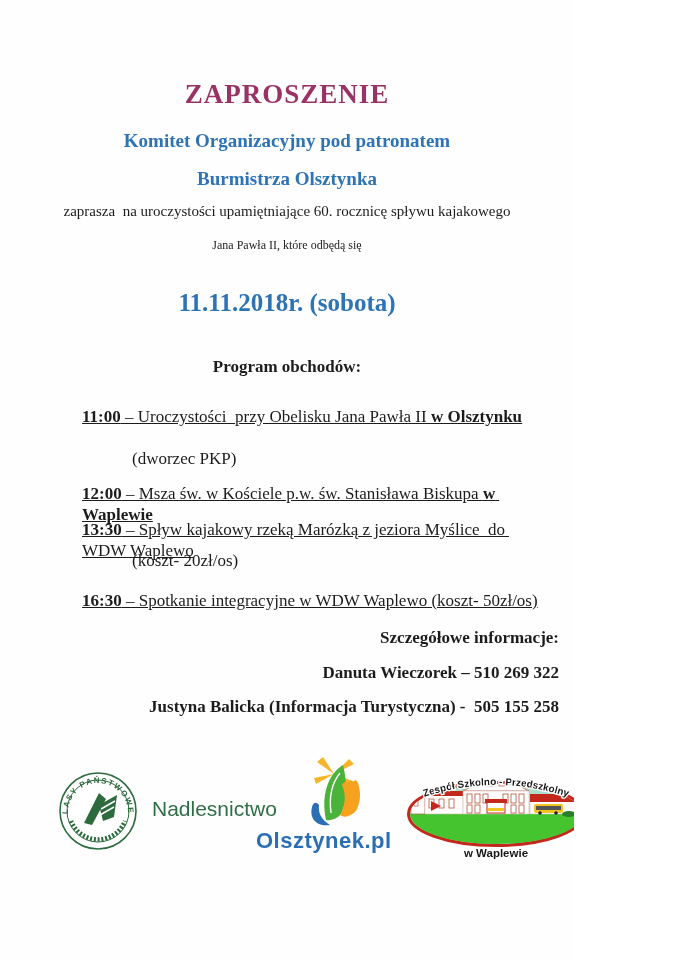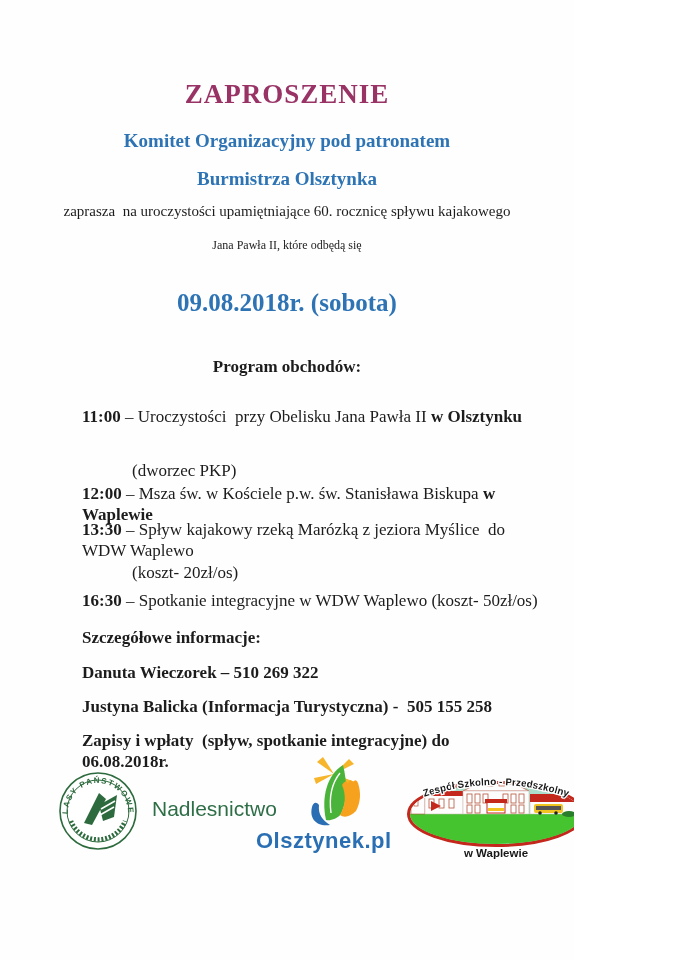--- a/index.html
+++ b/index.html
@@ -16,23 +16,23 @@
   .line{position:absolute; white-space:pre-wrap; font-size:17px; line-height:1.25;}
   .center{left:0; right:0; text-align:center;}
   .b{font-weight:bold;}
   .title{top:78px; font-size:27px; font-weight:bold; color:var(--magenta); letter-spacing:1px;}
   .subtitle1{top:129px; font-size:19px; font-weight:bold; color:var(--blue);}
   .subtitle2{top:167px; font-size:19px; font-weight:bold; color:var(--blue);}
   .intro1{top:202px; font-size:15px;}
   .intro2{top:238px; font-size:12px;}
   .date{top:287px; font-size:25px; font-weight:bold; color:var(--blue);}
   .prog-heading{top:356px; font-size:17px; font-weight:bold;text-align:center;}
-  .prog{left:82px; right:30px;}
-  .note{left:132px; right:30px;margin-top:12px;}
-  .contact{left:82px; right:46px; font-weight:bold;}
+  .prog{left:82px; right:30px;text-decoration:underline;}
+  .note{left:132px; right:30px;}
+  .contact{left:82px; right:15px; font-weight:bold;text-align:right;}
   .logo-name{
     position:absolute; left:152px; top:795px; font-family:"Liberation Sans", sans-serif;
     font-size:21px; color:var(--logo-text-green); line-height:27px;
   }
   .olsztynek-text{
     position:absolute; left:256px; top:828px; width:150px; text-align:left;
     font-family:"Liberation Sans", sans-serif; font-weight:bold; font-size:22px;
     color:var(--olsztynek-blue); letter-spacing:0.5px;
   }
   svg{position:absolute; display:block;}
@@ -41,38 +41,37 @@
 </head>
 <body>
 
 <div class="page">
 
   <div class="line center title">ZAPROSZENIE</div>
   <div class="line center subtitle1">Komitet Organizacyjny pod patronatem</div>
   <div class="line center subtitle2">Burmistrza Olsztynka</div>
   <div class="line center intro1">zaprasza  na uroczystości upamiętniające 60. rocznicę spływu kajakowego</div>
   <div class="line center intro2">Jana Pawła II, które odbędą się</div>
-  <div class="line center date">09.08.2018r. (sobota)</div>
+  <div class="line center date">11.11.2018r. (sobota)</div>
 
   <div class="line center prog-heading">Program obchodów:</div>
 
   <div class="line prog" style="top:406px"><span class="b">11:00</span><span> – Uroczystości  przy Obelisku Jana Pawła II </span><span class="b">w Olsztynku</span></div>
   <div class="line note" style="top:448px">(dworzec PKP)</div>
 
   <div class="line prog" style="top:483px"><span class="b">12:00</span><span> – Msza św. w Kościele p.w. św. Stanisława Biskupa </span><span class="b">w Waplewie</span></div>
 
   <div class="line prog" style="top:519px"><span class="b">13:30</span><span> – Spływ kajakowy rzeką Marózką z jeziora Myślice  do WDW Waplewo</span></div>
   <div class="line note" style="top:550px">(koszt- 20zł/os)</div>
 
   <div class="line prog" style="top:590px"><span class="b">16:30</span><span> – Spotkanie integracyjne w WDW Waplewo (koszt- 50zł/os)</span></div>
 
   <div class="line contact" style="top:627px">Szczegółowe informacje:</div>
   <div class="line contact" style="top:662px">Danuta Wieczorek – 510 269 322</div>
   <div class="line contact" style="top:696px">Justyna Balicka (Informacja Turystyczna) -  505 155 258</div>
-  <div class="line contact" style="top:730px">Zapisy i wpłaty  (spływ, spotkanie integracyjne) do 06.08.2018r.</div>
 
   <svg style="left:58px; top:770px;" width="80" height="82" viewBox="0 0 80 82">
     <circle cx="40" cy="41" r="38" fill="#ffffff" stroke="var(--forest-green)" stroke-width="1.6"></circle>
     <circle cx="40" cy="41" r="31" fill="#ffffff" stroke="var(--forest-green)" stroke-width="1"></circle>
     <defs>
       <path id="forestArc" d="M 10 43 A 30 30 0 0 1 70 43" fill="none"></path>
     </defs>
     <text font-size="8" font-weight="bold" fill="var(--forest-green)" letter-spacing="1.4">
       <textPath href="#forestArc" startOffset="50%" text-anchor="middle">LASY PAŃSTWOWE</textPath>
     </text>

